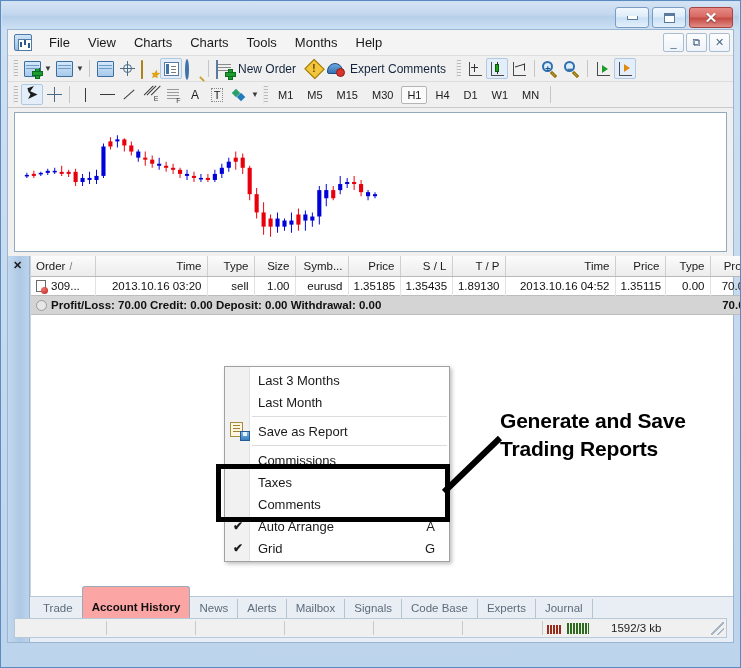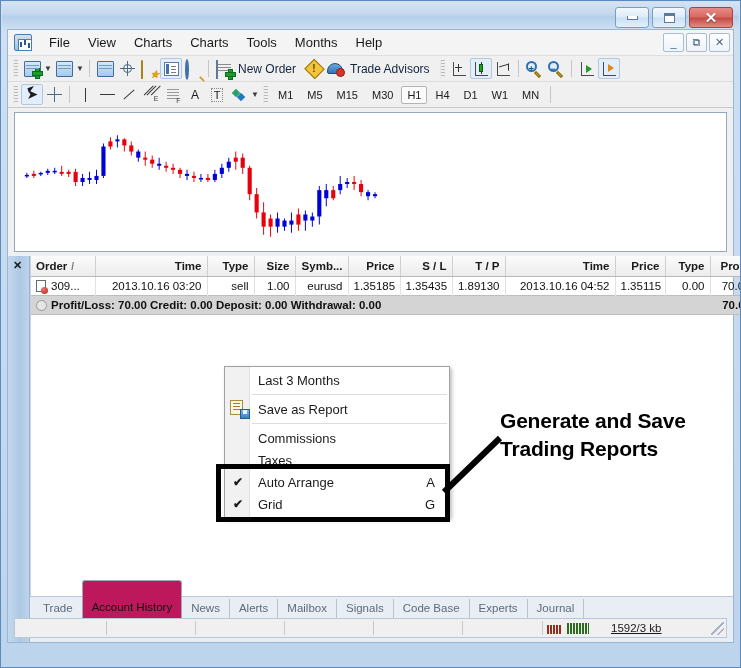--- a/index.html
+++ b/index.html
@@ -201,21 +201,21 @@
   .term-body {
     position: absolute; left: 22px; right: 0; top: 0; bottom: 46px;
     background: #ffffff; border-left: 1px solid #c8d4e0;
   }
 
   
   table.hist { width: 100%; border-collapse: collapse; table-layout: fixed; }
   table.hist th {
     background: linear-gradient(to bottom,#fbfbfb,#ececec);
     border-right: 1px solid #cfcfcf; border-bottom: 1px solid #b9b9b9;
-    font-size: 11.5px; font-weight: bold; color: #1a1a1a;
+    font-size: 11.5px; font-weight: normal; color: #1a1a1a;
     padding: 3px 5px; text-align: right; white-space: nowrap;
     height: 20px;
   }
   table.hist th.left { text-align: left; }
   table.hist td {
     font-size: 11.5px; color: #101010; padding: 2px 5px; text-align: right;
     border-right: 1px solid #e2e2e2; white-space: nowrap; height: 19px;
   }
   table.hist tr.summary td {
     background: #d4d4d4; font-weight: bold; border-right: none;
@@ -241,43 +241,43 @@
   .tabbar {
     position: absolute; left: 22px; right: 0; bottom: 24px; height: 22px;
     background: #e9eef4; border-top: 1px solid #b9c8d8;
     display: flex; align-items: flex-end; padding-left: 4px;
   }
   .tab {
     font-size: 11.5px; color: #5d6b7a; padding: 2px 9px 3px 9px;
     border-right: 1px solid #b6c3d1; line-height: 14px; white-space: nowrap;
   }
   .tab.active {
-    color: #101010; background: #be185d;
+    color: #101010; background: #fca5a5;
     border: 1px solid #9aa9b8; border-bottom: 1px solid #ffffff;
-    border-radius: 3px 3px 0 0; padding: 19px 9px 4px 9px; margin-bottom: -1px;
-    font-weight: normal;
+    border-radius: 3px 3px 0 0; padding: 13px 9px 4px 9px; margin-bottom: -1px;
+    font-weight: bold;
   }
   .tab.first { border-right: none; }
 
   
   .statusbar {
     position: absolute; left: 6px; right: 6px; bottom: 4px; height: 20px;
     background: #f0f0f0; border: 1px solid #b9c8d8;
     display: flex; align-items: center;
   }
   .st-cell { border-right: 1px solid #c9c9c9; height: 14px; }
   .conn-ic {
     width: 22px; height: 11px; margin-left: 6px;
     background-image: repeating-linear-gradient(to right, #2f6b1f 0 2px, transparent 2px 3px);
   }
   .conn-ic2 {
     width: 14px; height: 11px;
     background-image: repeating-linear-gradient(to right, #9a2b18 0 2px, transparent 2px 3px);
   }
-  .st-text { font-size: 11.5px; color: #1a1a1a; margin-left: 22px; text-decoration: underline; }
+  .st-text { font-size: 11.5px; color: #1a1a1a; margin-left: 22px; }
   .grip-res {
     position: absolute; right: 2px; bottom: 2px; width: 13px; height: 13px;
     background-image:
       linear-gradient(135deg, transparent 45%, #a9b6c3 45%, #a9b6c3 55%, transparent 55%),
       linear-gradient(135deg, transparent 70%, #a9b6c3 70%, #a9b6c3 80%, transparent 80%);
   }
 
   
   .ctxmenu {
     position: absolute; left: 216px; top: 336px; width: 226px;
@@ -413,21 +413,21 @@
           <i class="ic-warn"></i>
             <span>!</span>
         </span>
       </div>
       <div class="tb">
         <span class="ic-hat-wrap">
           <i class="ic-hat" style="position:absolute;left:0;top:2px;"></i>
             <i class="dot"></i>
         </span>
       </div>
-      <div class="tb-label">Trade Advisors</div>
+      <div class="tb-label">Expert Comments</div>
       <div class="grip"></div>
       <div class="tb">
         <span class="axis">
             <i class="bar-a"></i>
             <i class="bar-a2"></i>
           </span>
       </div>
       <div class="tb active">
         <span class="axis">
             <i class="cand"></i>
@@ -713,34 +713,40 @@
         <div class="tab">Experts</div>
         <div class="tab">Journal</div>
       </div>
     </div>
 
     <div class="ctxmenu">
       <div class="gutter"></div>
       <div class="mi">
           <span>Last 3 Months</span>
         </div>
+      <div class="mi">
+          <span>Last Month</span>
+        </div>
       <div class="mi-sep"></div>
       <div class="mi">
         <span class="mi-icon" style="position:absolute;left:5px;top:2px;">
           <i class="ic-rep" style="position:absolute;left:0;top:0;"></i>
             <i class="ic-save"></i>
         </span>
         <span>Save as Report</span>
       </div>
       <div class="mi-sep"></div>
       <div class="mi">
           <span>Commissions</span>
         </div>
       <div class="mi">
           <span>Taxes</span>
+        </div>
+      <div class="mi">
+          <span>Comments</span>
         </div>
       <div class="mi">
         <span class="check">✔</span>
         <span>Auto Arrange</span>
         <span class="shortcut">A</span>
       </div>
       <div class="mi">
         <span class="check">✔</span>
         <span>Grid</span>
         <span class="shortcut">G</span>

